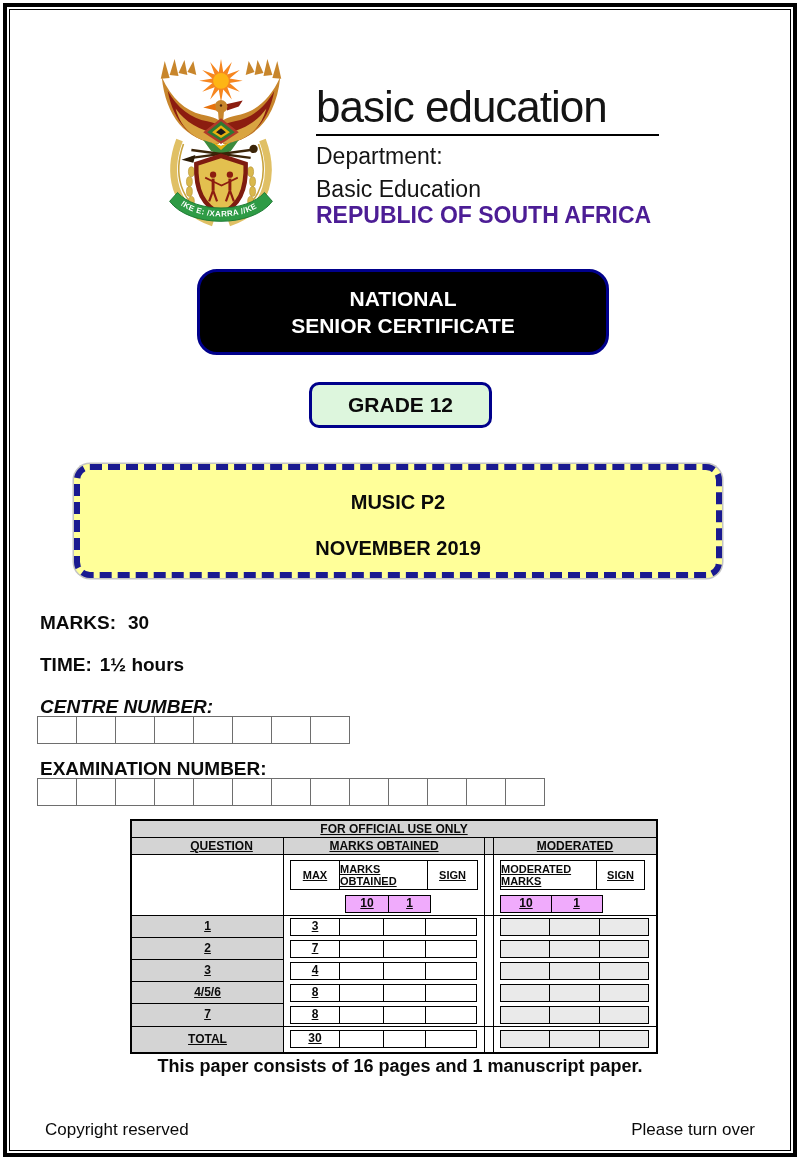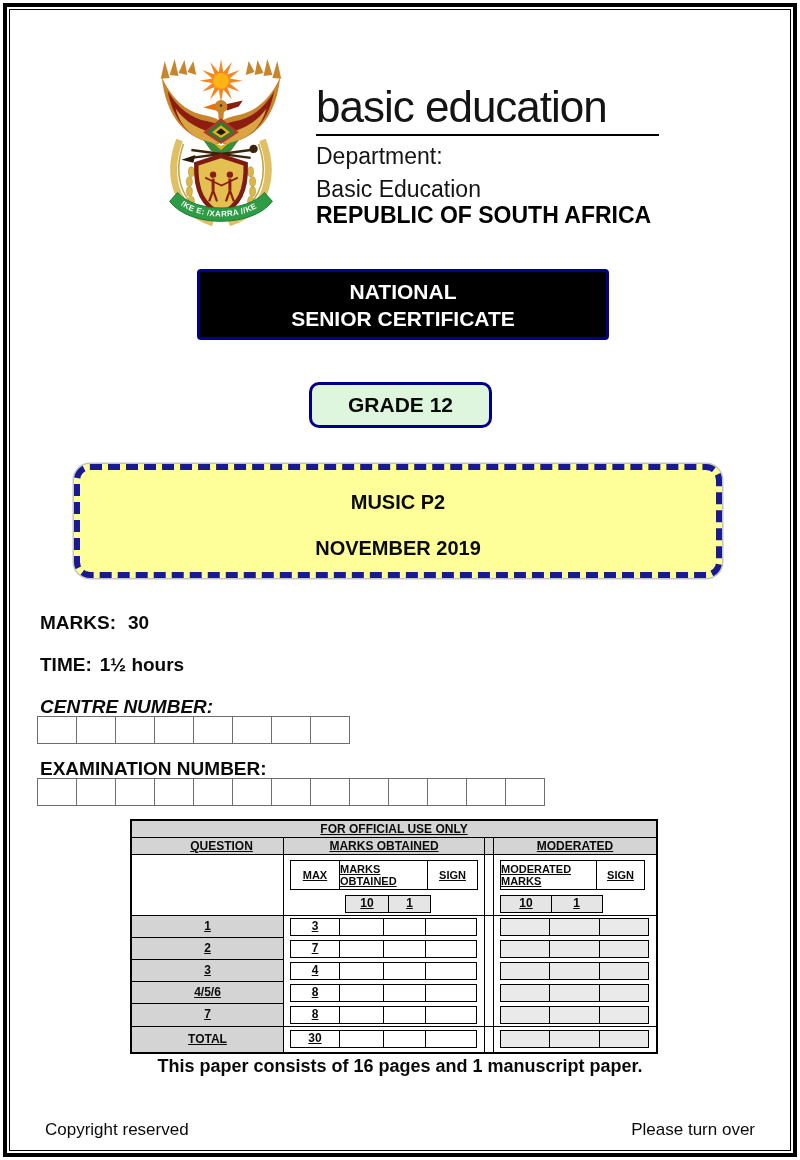--- a/index.html
+++ b/index.html
@@ -6,25 +6,25 @@
   body{width:800px;height:1160px;position:relative;font-family:"Liberation Sans",sans-serif;color:#0a0a0a;overflow:hidden;}
   .frame-outer{position:absolute;left:3px;top:3px;right:3px;bottom:3px;border:4px solid #000;pointer-events:none;}
   .frame-inner{position:absolute;left:9px;top:9px;right:9px;bottom:9px;border:1px solid #000;pointer-events:none;}
 
   
   .emblem{position:absolute;left:142px;top:52px;width:158px;height:190px;}
   .wordmark-block{position:absolute;left:316px;top:84px;width:350px;}
   .wordmark{font-size:44px;letter-spacing:-1px;font-weight:300;line-height:1.05;color:#141414;}
   .wordmark-rule{border-bottom:2px solid #000;width:343px;margin-top:4px;}
   .dept{font-size:23px;line-height:26px;margin-top:7px;color:#141414;}
-  .country{font-size:23px;line-height:26px;font-weight:bold;color:#000000;}
-
-  
-  .nsc-box{position:absolute;left:197px;top:269px;width:412px;height:71px;box-sizing:border-box;
-    background:#000;border:3px solid #00008B;border-radius:4px;color:#fff;font-weight:bold;
+  .country{font-size:23px;line-height:26px;font-weight:bold;color:#4c1d95;}
+
+  
+  .nsc-box{position:absolute;left:197px;top:269px;width:412px;height:86px;box-sizing:border-box;
+    background:#000;border:3px solid #00008B;border-radius:20px;color:#fff;font-weight:bold;
     font-size:21px;line-height:27px;text-align:center;display:flex;flex-direction:column;justify-content:center;}
 
   
   .grade-box{position:absolute;left:309px;top:382px;width:183px;height:46px;box-sizing:border-box;
     background:#DDF6DD;border:3px solid #00008B;border-radius:10px;display:flex;align-items:center;justify-content:center;
     font-weight:bold;font-size:21px;}
 
   
   .subject-box{position:absolute;left:74px;top:464px;width:648px;height:114px;box-sizing:border-box;
     background:#FFFF99;border:6px dashed #1A1A90;border-radius:16px;box-shadow:0 0 0 1.5px #c4c4c4;
@@ -56,21 +56,21 @@
   .col-sp{width:9px;box-sizing:border-box;border-right:1px solid #000;}
   .col-mod{flex:1;}
   .t-sub{display:flex;height:38px;}
   .t-subnum{display:flex;height:22px;}
   .hbox{display:flex;margin:5px 6px 0 6px;border:1px solid #000;height:28px;background:#fff;}
   .hbox .hc{display:flex;align-items:center;justify-content:center;text-align:left;font-size:11px;line-height:12px;box-sizing:border-box;}
   .hbox .hc + .hc{border-left:1px solid #000;}
   .hc.c-max{width:48px;}
   .hc.c-wide{flex:1;}
   .hc.c-sign{width:50px;}
-  .numbox{display:flex;border:1px solid #000;height:16px;margin-top:2px;background:#e5e5e5;}
+  .numbox{display:flex;border:1px solid #000;height:16px;margin-top:2px;background:#f0abfc;}
   .numbox .nc{box-sizing:border-box;text-align:center;line-height:15px;}
   .numbox .nc + .nc{border-left:1px solid #000;}
   .m-numbox{margin-left:61px;width:84px;}
   .m-numbox .nc{width:42px;}
   .mod-numbox{margin-left:6px;width:101px;}
   .mod-numbox .nc{width:50px;}
   .t-data{border-top:1px solid #000;}
   .t-row{display:flex;height:22px;}
   .t-row .c-q{width:152px;box-sizing:border-box;border-right:1px solid #000;border-bottom:1px solid #000;
     background:#D4D4D4;text-align:center;line-height:21px;}

